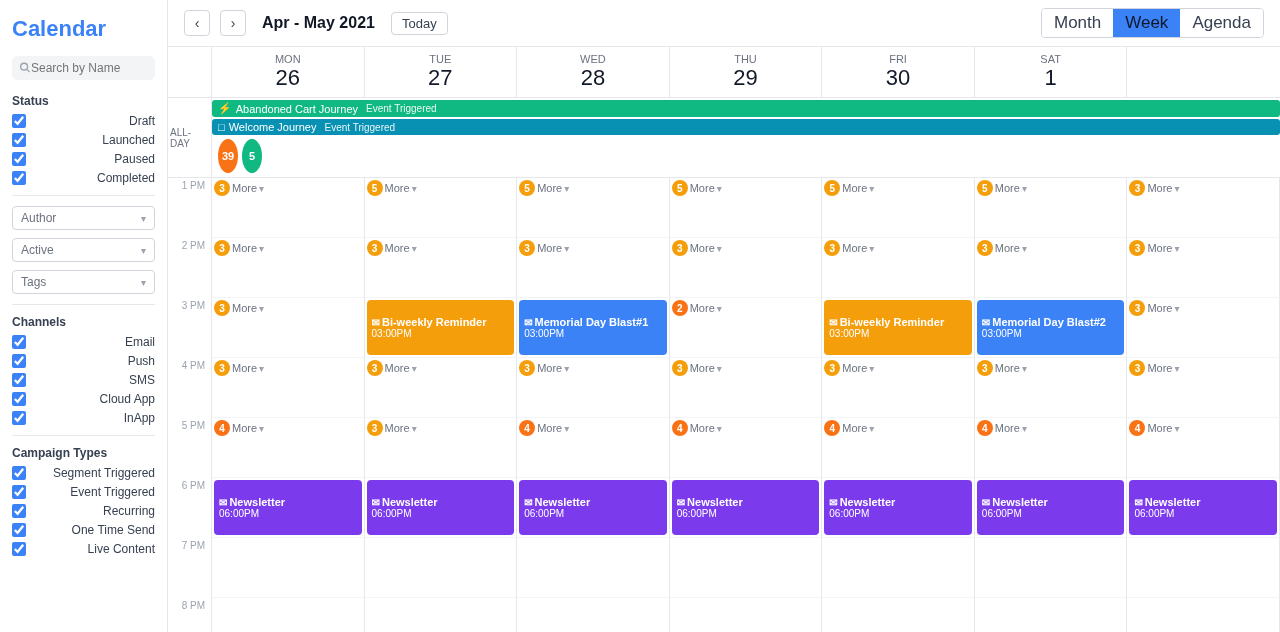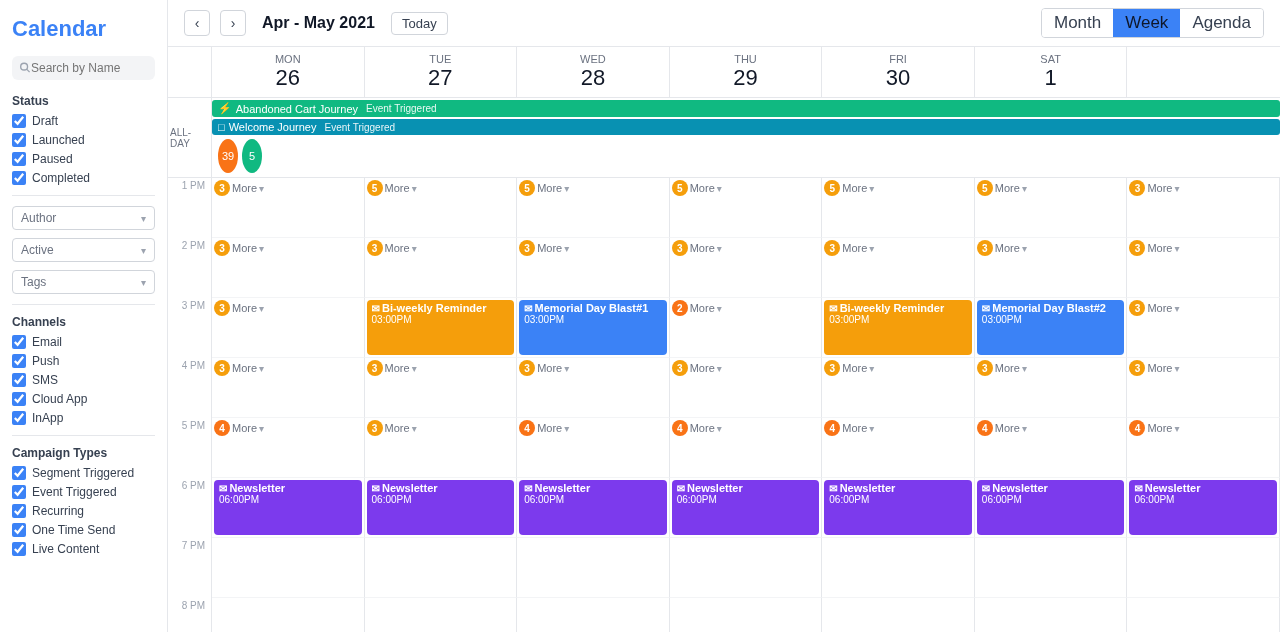--- a/index.html
+++ b/index.html
@@ -4,21 +4,21 @@
   <style>
     * { box-sizing: border-box; margin: 0; padding: 0; }
     body { font-family: -apple-system, BlinkMacSystemFont, 'Segoe UI', sans-serif; font-size: 13px; background: #fff; display: flex; height: 632px; overflow: hidden; }
 
     
     #sidebar { width: 168px; min-width: 168px; background: #fff; border-right: 1px solid #e5e7eb; padding: 16px 12px; overflow-y: auto; }
     #sidebar h1 { font-size: 22px; font-weight: 700; color: #3b82f6; margin-bottom: 14px; }
     .search-box { display: flex; align-items: center; background: #f3f4f6; border-radius: 6px; padding: 5px 8px; margin-bottom: 14px; }
     .search-box input { border: none; background: transparent; font-size: 12px; color: #6d28d9; outline: none; width: 100%; }
     .section-title { font-size: 12px; font-weight: 600; color: #374151; margin: 10px 0 6px; }
-    .filter-item { display: flex; align-items: center; gap: 6px; margin-bottom: 5px; font-size: 12px; color: #374151; }
+    .filter-item { display: flex; align-items: center; gap: 6px; margin-bottom: 5px; font-size: 12px; color: #374151; justify-content: space-between; }
     .filter-item input[type="checkbox"] { accent-color: #3b82f6; width: 14px; height: 14px; }
     .dropdown-filter { display: flex; align-items: center; justify-content: space-between; border: 1px solid #d1d5db; border-radius: 4px; padding: 4px 8px; font-size: 12px; color: #6b7280; margin-bottom: 8px; cursor: pointer; }
     .divider { border: none; border-top: 1px solid #e5e7eb; margin: 10px 0; }
 
     
     #main { flex: 1; display: flex; flex-direction: column; overflow: hidden; }
 
     
     #cal-header { display: flex; align-items: center; padding: 8px 16px; border-bottom: 1px solid #e5e7eb; gap: 10px; }
     .nav-btn { background: #fff; border: 1px solid #d1d5db; border-radius: 4px; width: 26px; height: 26px; cursor: pointer; display: flex; align-items: center; justify-content: center; font-size: 14px; color: #374151; }
@@ -37,34 +37,34 @@
     .day-header .dom { font-size: 22px; font-weight: 300; color: #111827; }
 
     
     .allday-section { display: grid; grid-template-columns: 44px repeat(7, 1fr); border-bottom: 1px solid #e5e7eb; }
     .allday-label { font-size: 10px; color: #6b7280; padding: 2px 2px; display: flex; align-items: center; justify-content: flex-end; border-right: 1px solid #e5e7eb; }
     .allday-events { grid-column: 2 / 9; position: relative; padding: 2px 0; }
     .allday-bar { display: flex; align-items: center; gap: 4px; padding: 2px 6px; border-radius: 3px; font-size: 11px; color: #fff; margin-bottom: 2px; white-space: nowrap; overflow: hidden; }
     .allday-bar.green { background: #10b981; }
     .allday-bar.teal { background: #0891b2; }
     .allday-row3 { display: flex; align-items: center; gap: 4px; padding: 2px 6px; }
-    .bubble { width: 20px; height: 34px; border-radius: 50%; font-size: 11px; font-weight: 400; display: flex; align-items: center; justify-content: center; color: #fff; }
+    .bubble { width: 20px; height: 34px; border-radius: 50%; font-size: 11px; font-weight: 700; display: flex; align-items: center; justify-content: center; color: #fff; }
     .bubble.orange { background: #f97316; }
     .bubble.green { background: #10b981; }
 
     
     .time-grid-wrapper { flex: 1; overflow-y: auto; }
     .time-grid { display: grid; grid-template-columns: 44px repeat(7, 1fr); }
     .time-label { font-size: 10px; color: #9ca3af; text-align: right; padding-right: 6px; padding-top: 2px; border-right: 1px solid #e5e7eb; height: 60px; }
     .time-cell { border-right: 1px solid #e5e7eb; border-bottom: 1px solid #f3f4f6; height: 60px; position: relative; padding: 2px; }
     .more-btn { display: flex; align-items: center; gap: 2px; font-size: 11px; color: #6b7280; cursor: pointer; }
     .small-circle { width: 16px; height: 16px; border-radius: 50%; font-size: 10px; font-weight: 600; display: flex; align-items: center; justify-content: center; color: #fff; }
     .sc-yellow { background: #f59e0b; }
     .sc-orange { background: #f97316; }
-    .event-block { border-radius: 4px; padding: 2px 5px; font-size: 11px; color: #fff; position: absolute; left: 2px; right: 2px; }
+    .event-block { border-radius: 4px; padding: 16px 5px; font-size: 11px; color: #fff; position: absolute; left: 2px; right: 2px; }
     .event-block.yellow { background: #f59e0b; }
     .event-block.blue { background: #3b82f6; }
     .event-block.purple { background: #7c3aed; }
     .event-block .ev-name { font-weight: 600; white-space: nowrap; overflow: hidden; text-overflow: ellipsis; }
     .event-block .ev-time { font-size: 10px; }
     .event-icon { font-size: 10px; margin-right: 2px; }
     
     .chevron { font-size: 10px; color: #9ca3af; }
   </style>
 </head>

